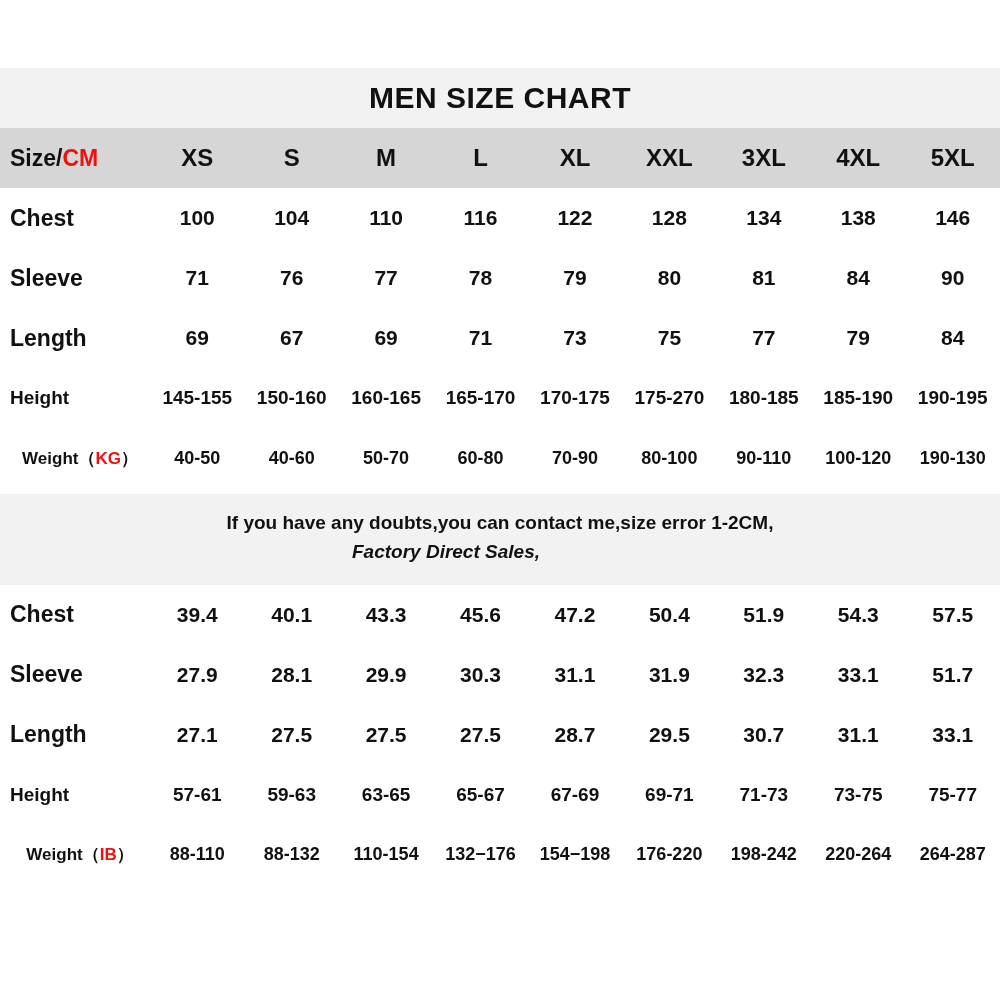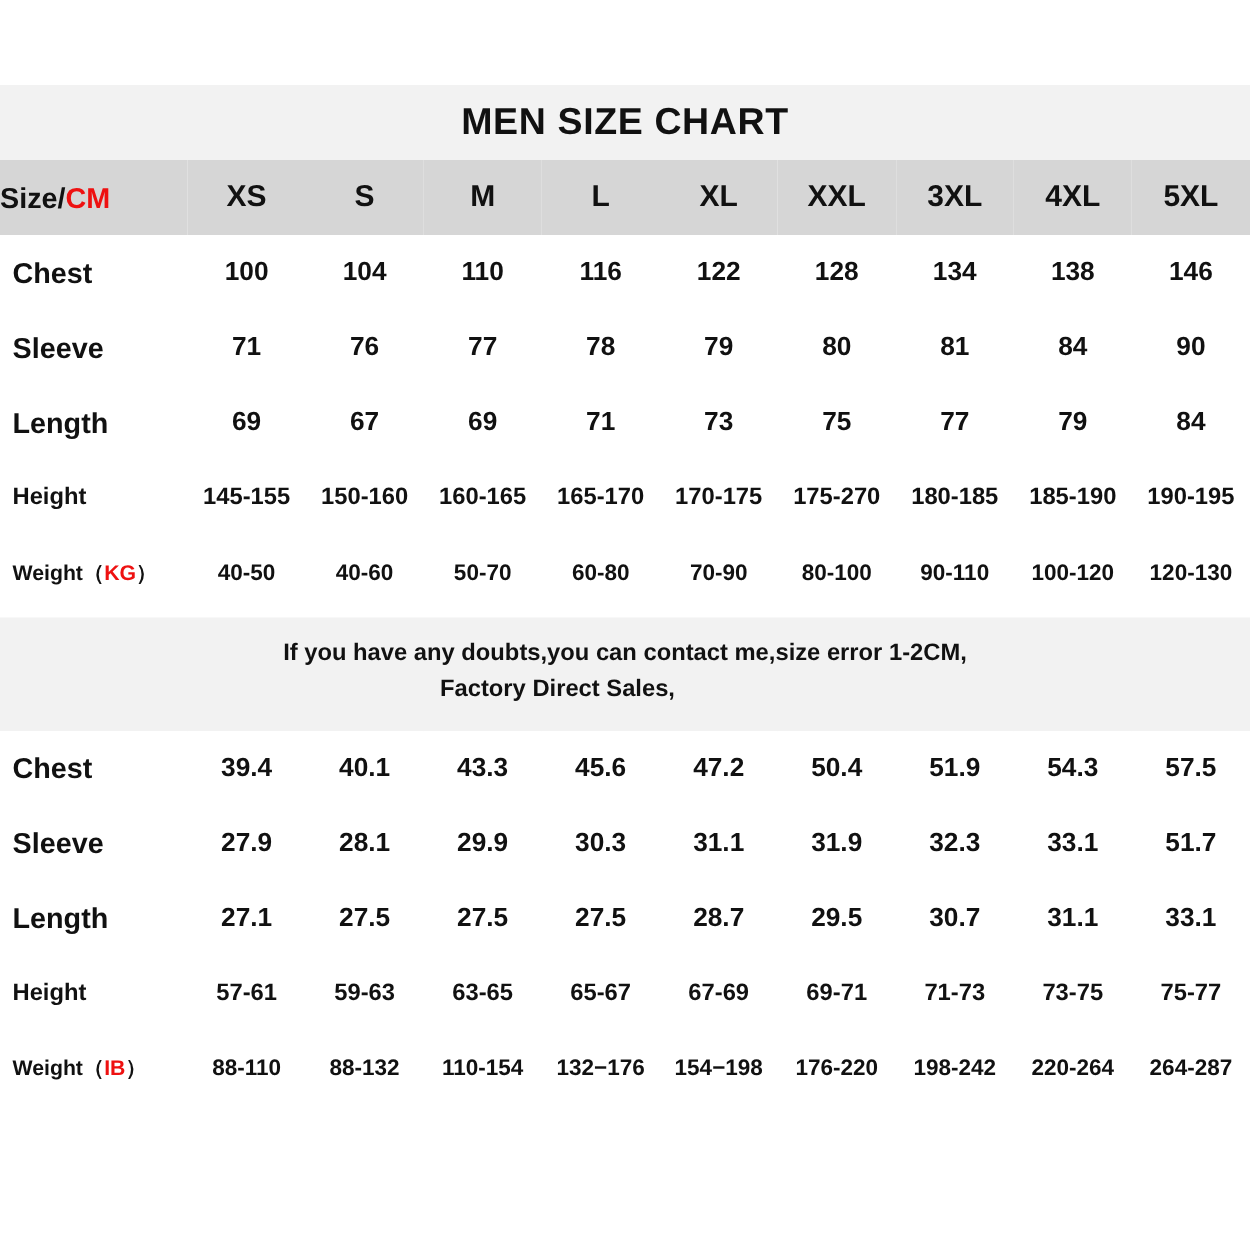--- a/index.html
+++ b/index.html
@@ -51,20 +51,21 @@
   }
   .header-row td {
     height: 60px;
     font-size: 24px;
     font-weight: bold;
     text-align: center;
     vertical-align: middle;
   }
   .header-row td.label-cell {
     text-align: left;
+    padding-left: 10px;
     font-size: 23px;
   }
   .unit-red {
     color: #ee1111;
   }
   .data-row td {
     height: 60px;
     font-size: 21px;
     font-weight: bold;
     text-align: center;
@@ -83,38 +84,40 @@
     font-weight: bold;
   }
   .data-row.small td.label-cell {
     font-size: 19px;
   }
   .data-row.smaller td {
     font-size: 18px;
   }
   .data-row.smaller td.label-cell {
     font-size: 17px;
+    text-align: center;
   }
   col.label-col { width: 150px; }
   col.size-col  { width: 94.4px; }
 
   .note-band {
     background: #f2f2f2;
     padding: 14px 0 18px 0;
     text-align: center;
     line-height: 1.55;
   }
   .note-band .note-line {
     font-size: 19px;
     font-weight: bold;
     color: #111;
     display: block;
   }
   .note-band .note-line.second {
     padding-right: 108px;
+    font-style: italic;
   }
   .spacer-white {
     height: 6px;
     background: #ffffff;
   }
 </style>
 </head>
 <body>
 
 <div class="sheet">
@@ -207,21 +210,21 @@
       <tr class="data-row smaller">
         <td class="label-cell"><span>Weight（</span><span class="unit-red">KG</span><span>）</span></td>
         <td>40-50</td>
         <td>40-60</td>
         <td>50-70</td>
         <td>60-80</td>
         <td>70-90</td>
         <td>80-100</td>
         <td>90-110</td>
         <td>100-120</td>
-        <td>120-130</td>
+        <td>190-130</td>
       </tr>
     </tbody>
   </table>
 
   <div class="spacer-white"></div>
 
   <div class="note-band">
     <span class="note-line">If you have any doubts,you can contact me,size error 1-2CM,</span>
     <span class="note-line second">Factory Direct Sales,</span>
   </div>

